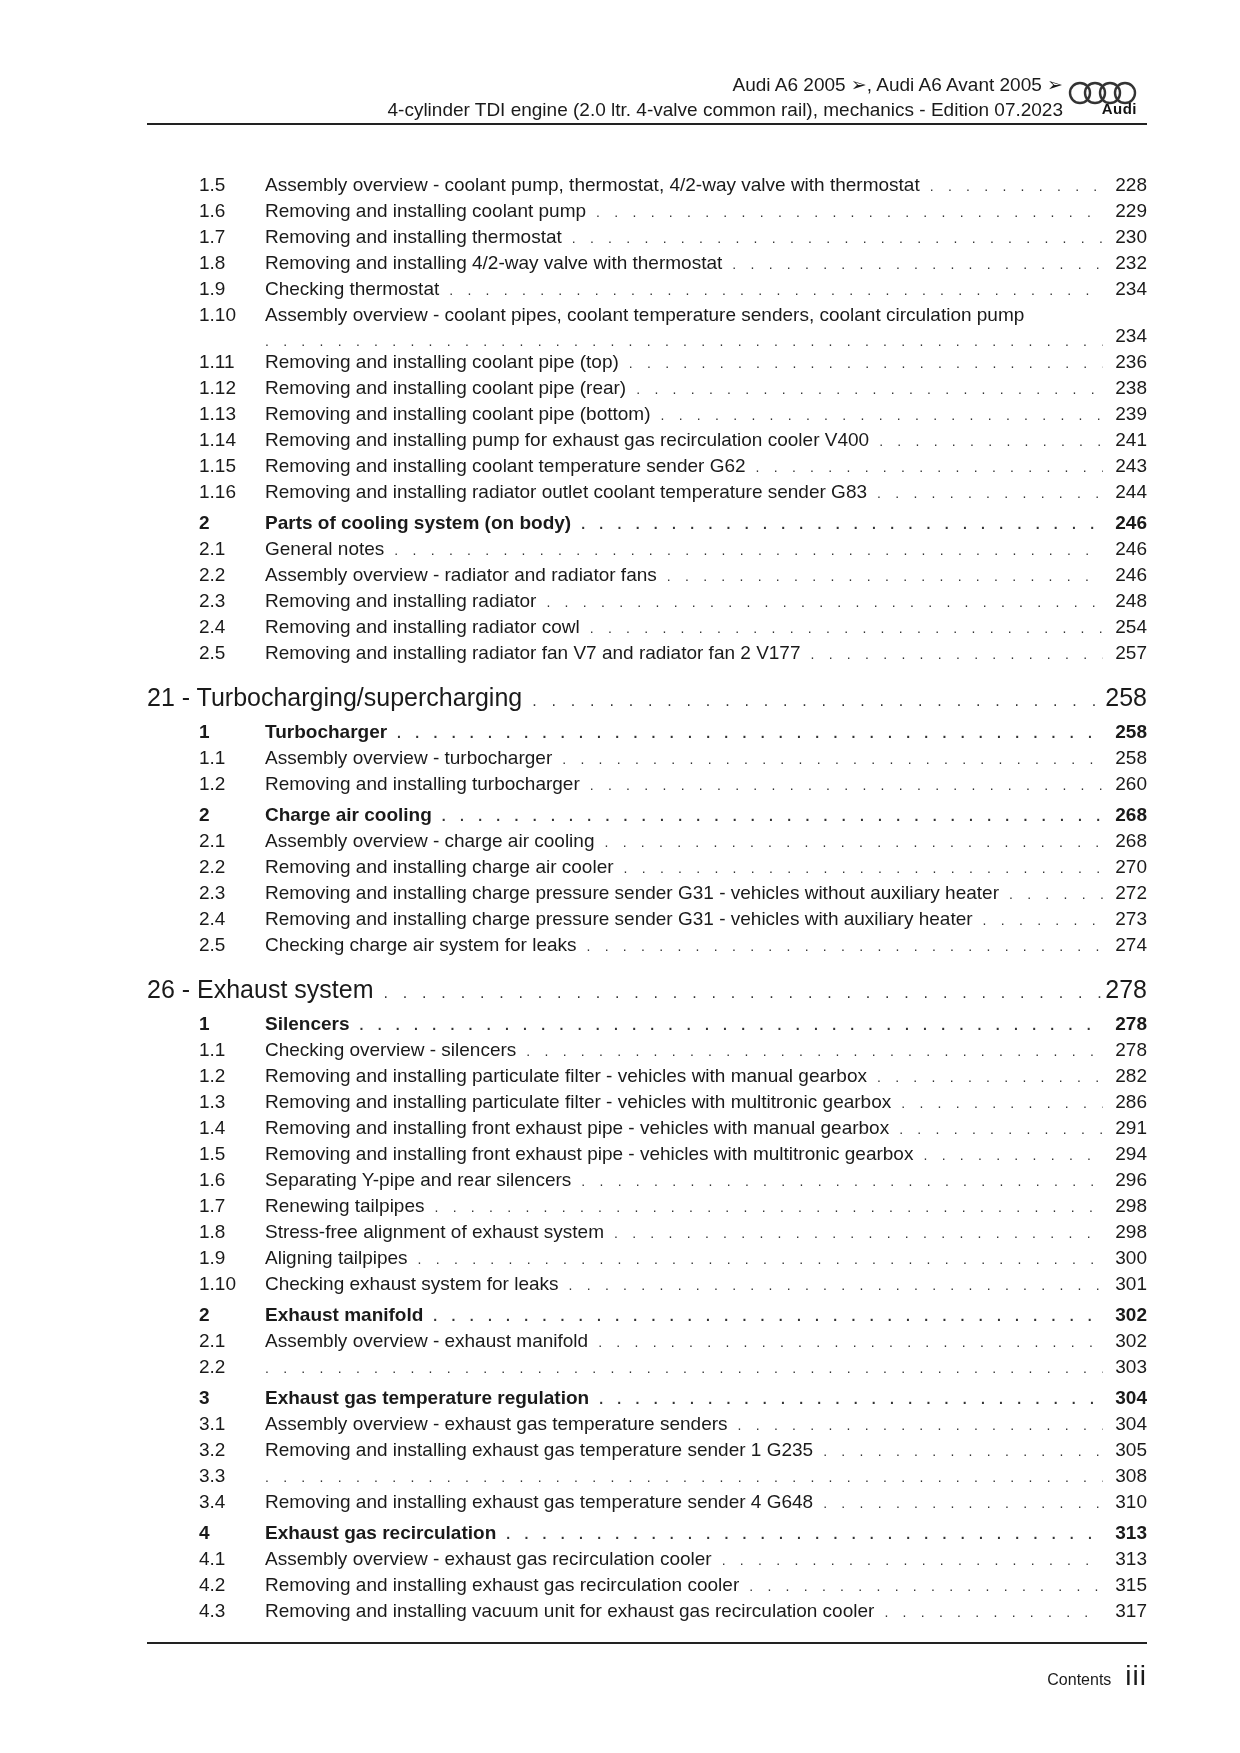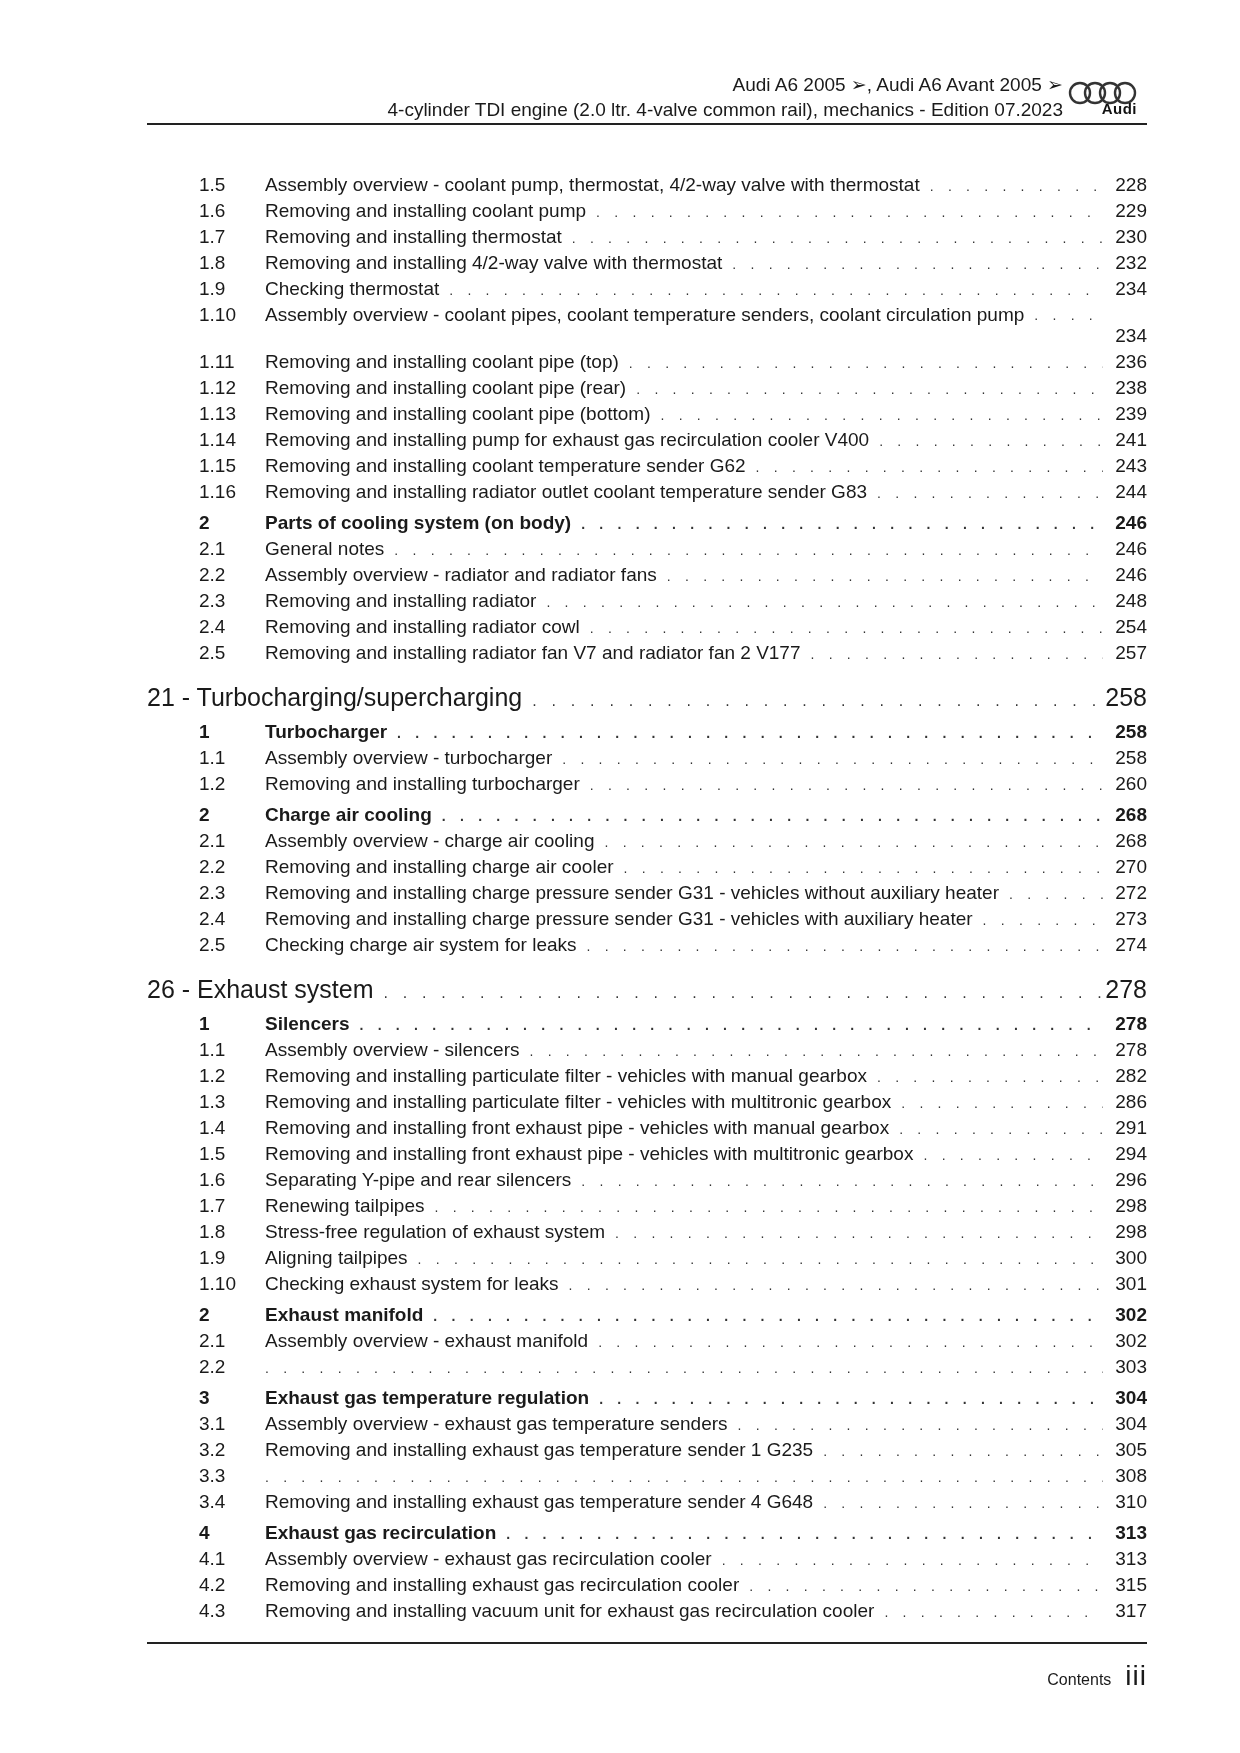--- a/index.html
+++ b/index.html
@@ -33,21 +33,21 @@
   }
   .row .num { width: 66px; flex: none; padding-left: 52px; }
   .row .title-wrap { flex: 1; display: flex; align-items: baseline; overflow: hidden; white-space: nowrap; }
   .row .title { flex: none; padding-right: 10px; }
   .row .dots {
     flex: 1; overflow: hidden; white-space: nowrap; color: #333; letter-spacing: 5.2px; font-size: 14px;
   }
   .row .page { width: 44px; flex: none; text-align: right; }
   .row.bold { font-weight: bold; margin-top: 5px; }
   .row.wrap { height: 47px; }
-  .row.wrap .title-wrap { flex-direction: row; align-items: stretch; white-space: normal; }
+  .row.wrap .title-wrap { flex-direction: column; align-items: stretch; white-space: normal; }
   .row.wrap .line2 { display: flex; align-items: baseline; }
   .row.wrap .page { align-self: flex-end; }
   .row.chapter {
     font-size: 25px; height: 34px; line-height: 34px; margin-top: 14px; margin-bottom: 2px;
   }
   .row.chapter .dots { font-size: 16px; }
   .row.chapter .page { width: 44px; }
   .footer-rule {
     position: absolute; left: 147px; top: 1642px; width: 1000px; height: 2px; background: #222;
   }
@@ -314,21 +314,21 @@
       <span class="num">1</span>
       <span class="title-wrap">
         <span class="title">Silencers</span>
         <span class="dots">. . . . . . . . . . . . . . . . . . . . . . . . . . . . . . . . . . . . . . . . . . . . . . . . . . . . . . . . . . . . . . . . . . . . . . . . . . . . . . . . . . . . . . . . . . . . . . . . . . . . . . . . . . . . . . . . . . . . . . . . </span>
       </span>
       <span class="page">278</span>
     </div>
     <div class="row">
       <span class="num">1.1</span>
       <span class="title-wrap">
-        <span class="title">Assembly overview - silencers</span>
+        <span class="title">Checking overview - silencers</span>
         <span class="dots">. . . . . . . . . . . . . . . . . . . . . . . . . . . . . . . . . . . . . . . . . . . . . . . . . . . . . . . . . . . . . . . . . . . . . . . . . . . . . . . . . . . . . . . . . . . . . . . . . . . . . . . . . . . . . . . . . . . . . . . . </span>
       </span>
       <span class="page">278</span>
     </div>
     <div class="row">
       <span class="num">1.2</span>
       <span class="title-wrap">
         <span class="title">Removing and installing particulate filter - vehicles with manual gearbox</span>
         <span class="dots">. . . . . . . . . . . . . . . . . . . . . . . . . . . . . . . . . . . . . . . . . . . . . . . . . . . . . . . . . . . . . . . . . . . . . . . . . . . . . . . . . . . . . . . . . . . . . . . . . . . . . . . . . . . . . . . . . . . . . . . . </span>
       </span>
@@ -370,21 +370,21 @@
       <span class="num">1.7</span>
       <span class="title-wrap">
         <span class="title">Renewing tailpipes</span>
         <span class="dots">. . . . . . . . . . . . . . . . . . . . . . . . . . . . . . . . . . . . . . . . . . . . . . . . . . . . . . . . . . . . . . . . . . . . . . . . . . . . . . . . . . . . . . . . . . . . . . . . . . . . . . . . . . . . . . . . . . . . . . . . </span>
       </span>
       <span class="page">298</span>
     </div>
     <div class="row">
       <span class="num">1.8</span>
       <span class="title-wrap">
-        <span class="title">Stress-free regulation of exhaust system</span>
+        <span class="title">Stress-free alignment of exhaust system</span>
         <span class="dots">. . . . . . . . . . . . . . . . . . . . . . . . . . . . . . . . . . . . . . . . . . . . . . . . . . . . . . . . . . . . . . . . . . . . . . . . . . . . . . . . . . . . . . . . . . . . . . . . . . . . . . . . . . . . . . . . . . . . . . . . </span>
       </span>
       <span class="page">298</span>
     </div>
     <div class="row">
       <span class="num">1.9</span>
       <span class="title-wrap">
         <span class="title">Aligning tailpipes</span>
         <span class="dots">. . . . . . . . . . . . . . . . . . . . . . . . . . . . . . . . . . . . . . . . . . . . . . . . . . . . . . . . . . . . . . . . . . . . . . . . . . . . . . . . . . . . . . . . . . . . . . . . . . . . . . . . . . . . . . . . . . . . . . . . </span>
       </span>

